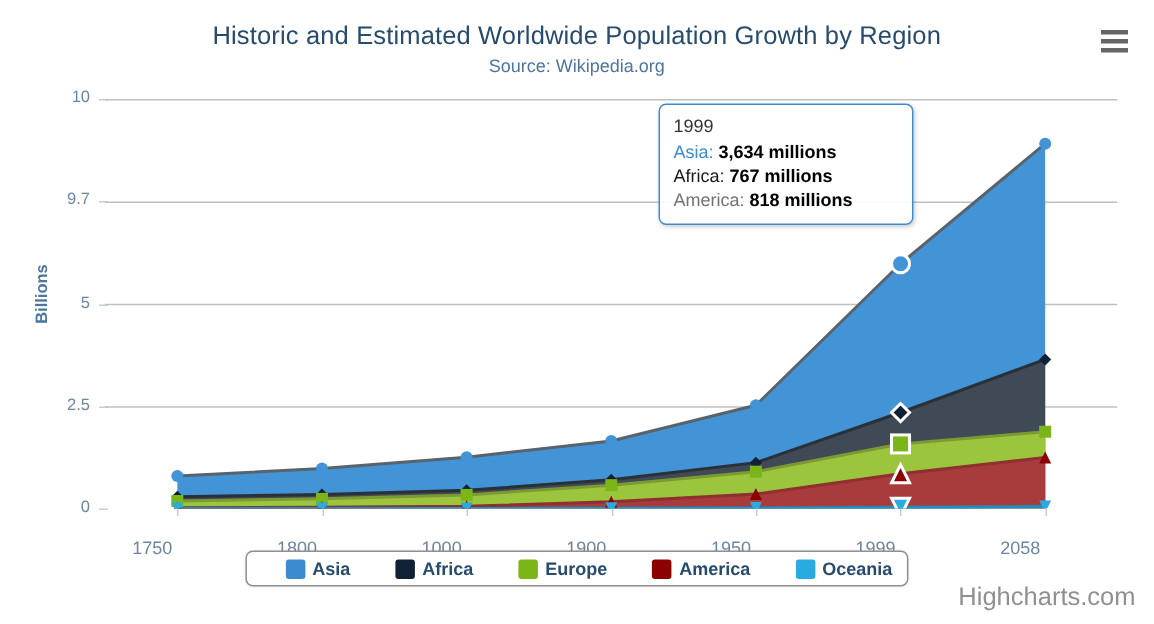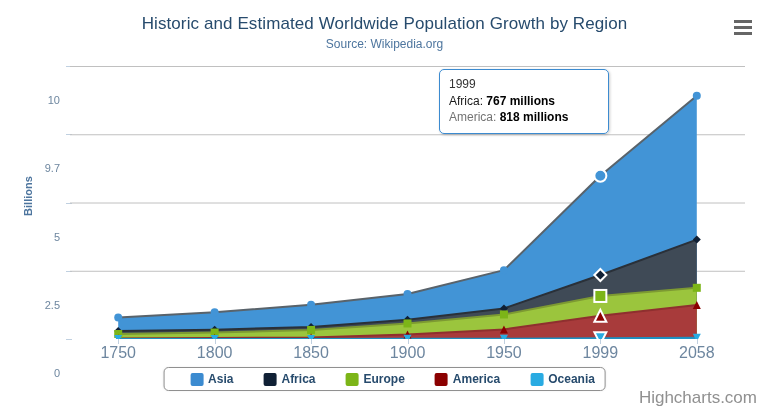--- a/index.html
+++ b/index.html
@@ -62,21 +62,20 @@
   }
   
   .y-tick-label {
     position: absolute;
     right: 0;
     width: 46px;
     text-align: right;
     font-size: 11px;
     color: #6d869f;
     line-height: 11px;
-    margin-top: 35px;
   }
   #y-axis-labels {
     position: absolute;
     left: 14px;
     top: 0;
     width: 46px;
     height: 416px;
   }
   #y-axis-title {
     position: absolute;
@@ -84,25 +83,24 @@
     top: 190px;
     width: 60px;
     text-align: center;
     font-size: 11px;
     font-weight: bold;
     color: #4d759e;
     transform: rotate(-90deg);
   }
   .x-tick-label {
     position: absolute;
-    top: 344px;
+    top: 358px;
     width: 60px;
     margin-left: -30px;
-    text-align: center;
-    font-size: 16px;
+    font-size: 12px;
     color: #6d869f;
   }
   
   #plot-area {
     position: absolute;
     left: 70px;
     top: 66px;
     width: 675px;
     height: 273px;
   }
@@ -264,35 +262,36 @@
         <polygon points="530.3571428571429,278.181 536.3571428571429,266.181 524.3571428571429,266.181" fill="#29abe2" stroke="#ffffff" stroke-width="2"></polygon>
         <polygon points="626.7857142857143,275.7442 630.7857142857143,267.7442 622.7857142857143,267.7442" fill="#29abe2"></polygon>
       </svg>
   </div>
 
   <div id="x-axis-labels">
       <div class="x-tick-label" style="left: 118.214px;">1750</div>
       <div style="position: absolute; width: 1px; height: 5px; background: rgb(192, 208, 224); left: 118.214px; top: 339px;"></div>
       <div class="x-tick-label" style="left: 214.643px;">1800</div>
       <div style="position: absolute; width: 1px; height: 5px; background: rgb(192, 208, 224); left: 214.643px; top: 339px;"></div>
-      <div class="x-tick-label" style="left: 311.071px;">1850</div>
+      <div class="x-tick-label" style="left: 311.071px;">1000</div>
       <div style="position: absolute; width: 1px; height: 5px; background: rgb(192, 208, 224); left: 311.071px; top: 339px;"></div>
       <div class="x-tick-label" style="left: 407.5px;">1900</div>
       <div style="position: absolute; width: 1px; height: 5px; background: rgb(192, 208, 224); left: 407.5px; top: 339px;"></div>
       <div class="x-tick-label" style="left: 503.929px;">1950</div>
       <div style="position: absolute; width: 1px; height: 5px; background: rgb(192, 208, 224); left: 503.929px; top: 339px;"></div>
       <div class="x-tick-label" style="left: 600.357px;">1999</div>
       <div style="position: absolute; width: 1px; height: 5px; background: rgb(192, 208, 224); left: 600.357px; top: 339px;"></div>
       <div class="x-tick-label" style="left: 696.786px;">2058</div>
       <div style="position: absolute; width: 1px; height: 5px; background: rgb(192, 208, 224); left: 696.786px; top: 339px;"></div>
     </div>
 
   <div id="tooltip">
     <div class="tt-header">1999</div>
     <div id="tooltip-rows">
+        <div class="tt-row"><span class="tt-name" style="color: rgb(60, 139, 208);">Asia: </span><span class="tt-value">3,634 millions</span></div>
         <div class="tt-row"><span class="tt-name" style="color: rgb(26, 26, 26);">Africa: </span><span class="tt-value">767 millions</span></div>
         <div class="tt-row"><span class="tt-name" style="color: #737373;">America: </span><span class="tt-value">818 millions</span></div>
       </div>
   </div>
 
   <div id="legend">
       <div class="legend-item">
         <span class="legend-swatch" style="background: rgb(60, 139, 208);"></span>
         <span class="legend-label">Asia</span>
       </div>

